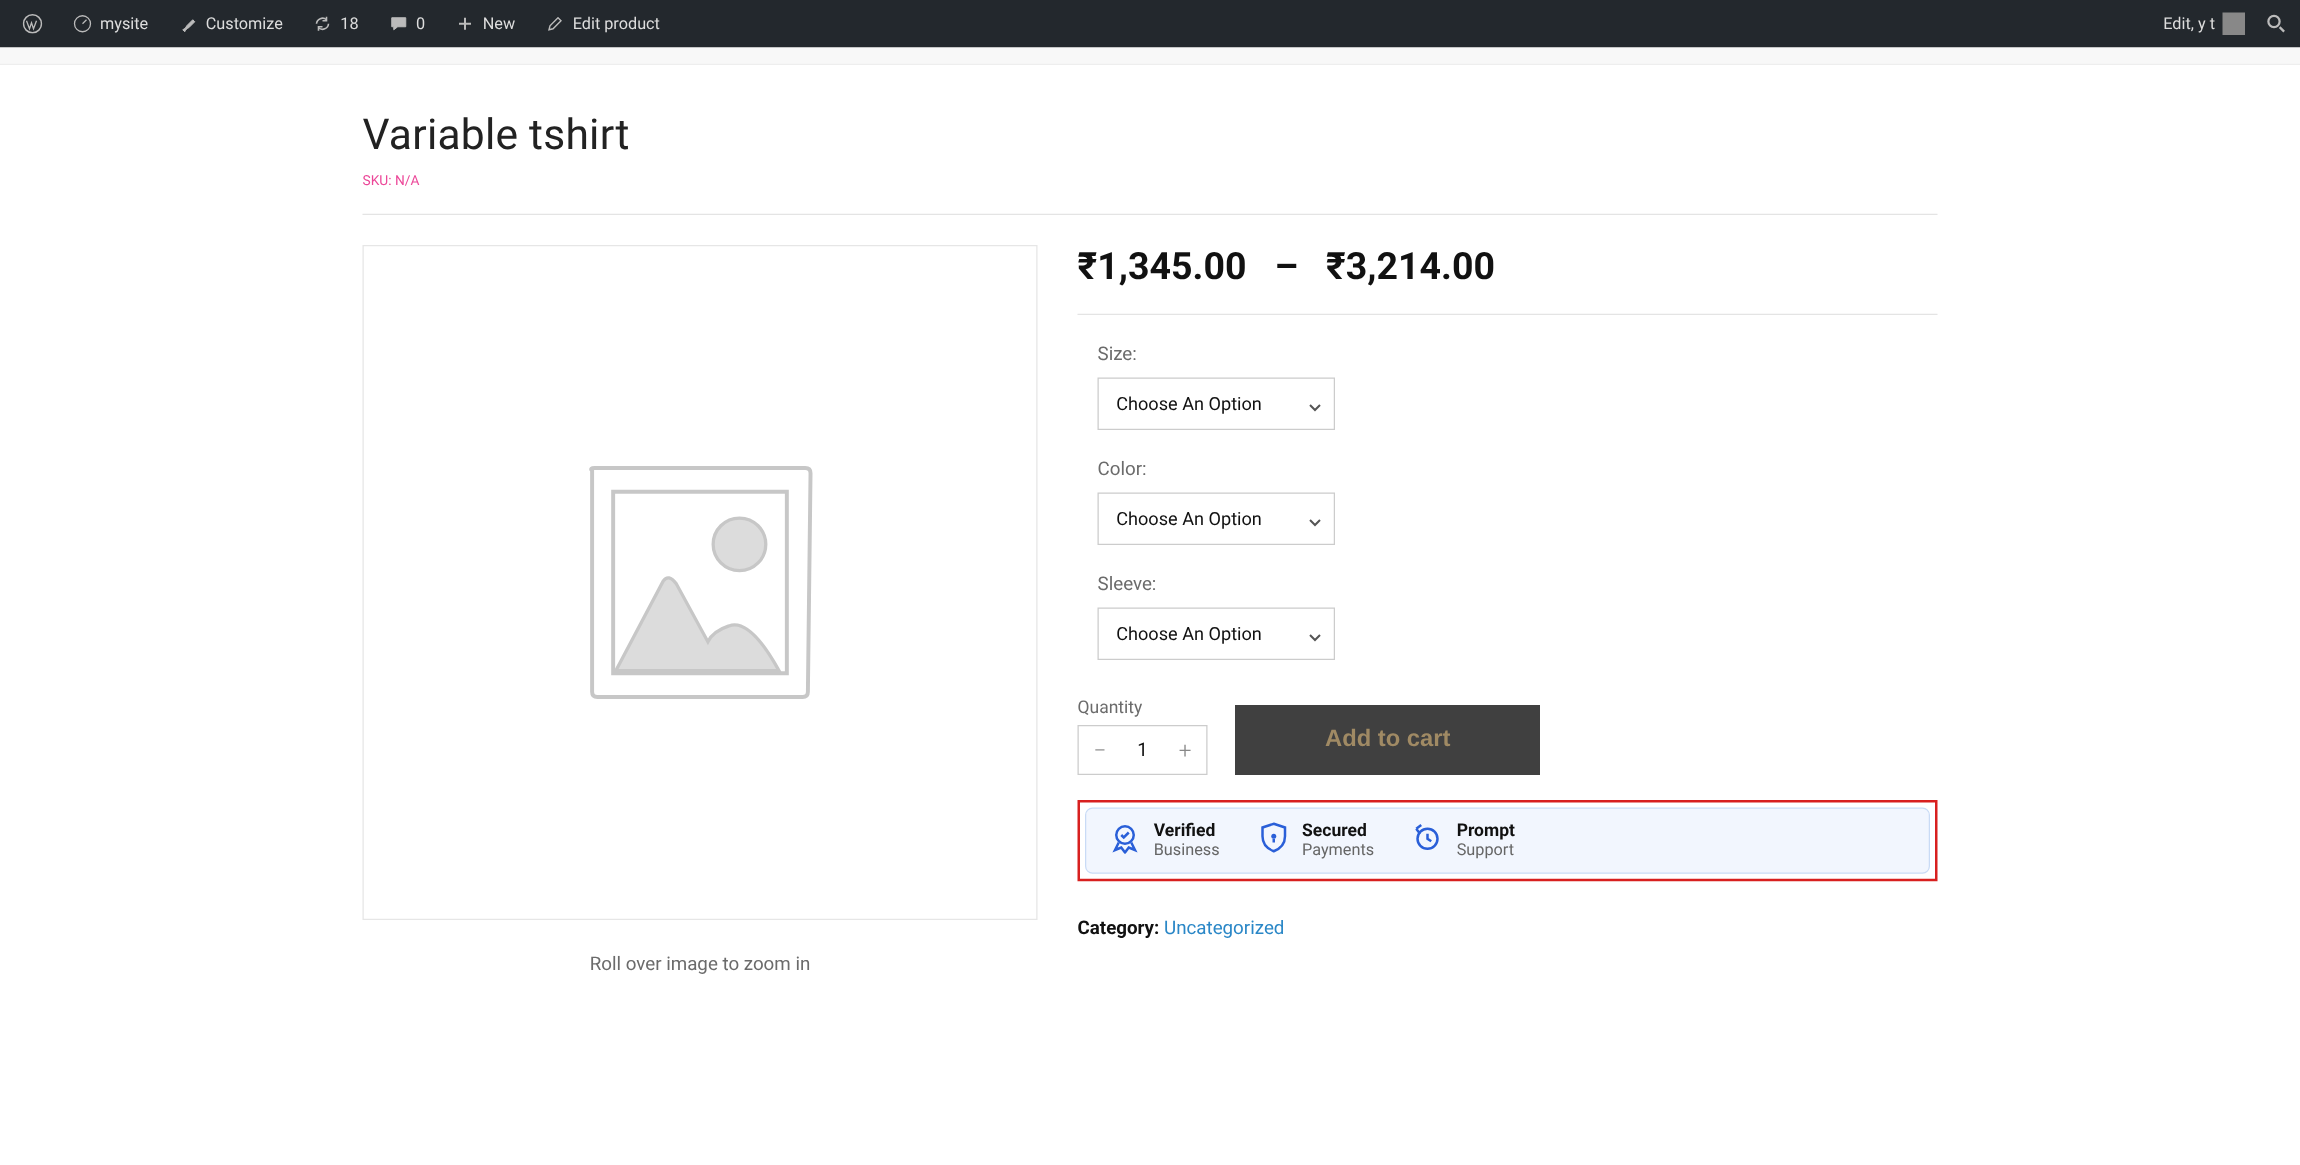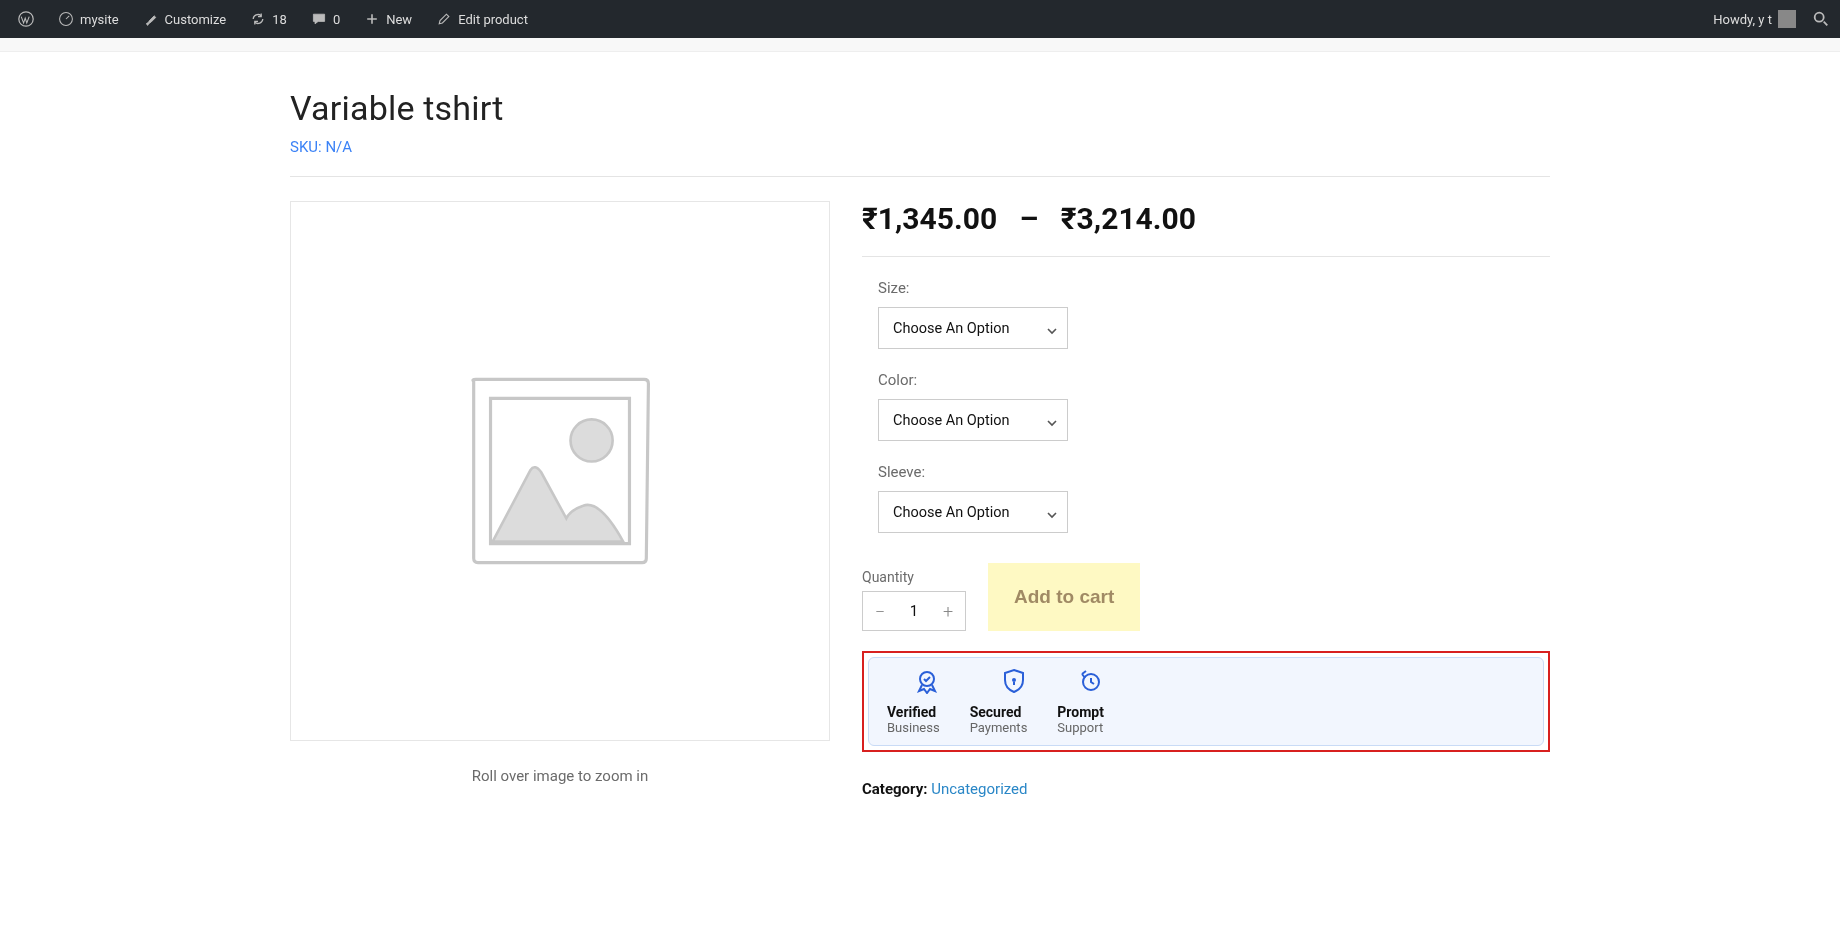--- a/index.html
+++ b/index.html
@@ -14,21 +14,21 @@
   .admin-avatar { width:18px; height:18px; background:#888; display:inline-block; }
   .admin-search { width:22px; height:22px; color:#bbb; display:flex; align-items:center; justify-content:center; cursor:pointer; }
 
   
   .header-band { height:14px; background:#f8f8f8; border-bottom:1px solid #eee; }
 
   
   .page { max-width:1260px; margin:0 auto; padding:36px 0 40px; }
   .title-row { padding-bottom:20px; border-bottom:1px solid #e4e4e4; margin-bottom:24px; }
   h1.product-title { font-size:34px; font-weight:400; color:#222; letter-spacing:0.2px; }
-  .sku-line { margin-top:10px; color:#3b82f6; font-size:15px; }
+  .sku-line { margin-top:10px; color:#ec4899; font-size:11px; }
 
   .columns { display:flex; gap:32px; align-items:flex-start; }
   .col-image { width:540px; flex-shrink:0; }
   .image-frame { border:1px solid #e6e6e6; height:540px; background:#fff; display:flex; align-items:center; justify-content:center; }
   .placeholder-svg { width:190px; height:200px; }
   .zoom-hint { text-align:center; color:#6b6b6b; font-size:15px; margin-top:26px; }
 
   .col-details { flex:1; min-width:0; }
   .price-range { font-size:30px; font-weight:700; color:#111; padding-bottom:20px; border-bottom:1px solid #e4e4e4; margin-bottom:22px; }
 
@@ -36,29 +36,29 @@
   .field-label { color:#6b6b6b; font-size:15px; margin-bottom:10px; display:block; }
   .select { position:relative; width:190px; }
   .select-box { border:1px solid #ccc; height:42px; display:flex; align-items:center; padding:0 28px 0 14px; font-size:14.5px; color:#111; cursor:pointer; background:#fff; }
   .select-caret { position:absolute; right:10px; top:50%; transform:translateY(-50%); width:12px; height:12px; color:#555; }
 
   .buy-row { display:flex; align-items:flex-end; gap:22px; margin-top:30px; }
   .qty-label { color:#6b6b6b; font-size:14px; margin-bottom:6px; }
   .qty-box { display:flex; align-items:center; border:1px solid #ccc; height:40px; }
   .qty-btn { width:34px; height:38px; display:flex; align-items:center; justify-content:center; cursor:pointer; color:#888; font-size:18px; font-weight:300; }
   .qty-val { width:34px; text-align:center; font-size:15px; }
-  .add-cart { background:#fef9c3; color:#a08a64; font-size:19px; font-weight:600; height:68px; padding:0 26px; border:none; cursor:not-allowed; }
+  .add-cart { background:#404040; color:#a08a64; font-size:19px; font-weight:600; height:56px; padding:0 72px; border:none; cursor:not-allowed; }
 
   .trust-wrap { margin-top:20px; border:2px solid #d8201f; padding:4px; }
   .trust-badge { border:1px solid #c9dbf6; background:#f2f6fe; border-radius:6px; padding:10px 18px; display:flex; align-items:center; gap:30px; }
   .tb-main { display:flex; align-items:center; gap:10px; min-width:190px; }
   .tb-shield { width:48px; height:48px; flex-shrink:0; }
   .tb-text .rz-name { font-weight:700; font-style:italic; color:#0b2b56; font-size:16px; }
   .tb-text .rz-sub  { color:#1f7ae0; font-weight:600; font-size:13px; }
-  .tb-item { display:flex; align-items:flex-end; gap:10px;flex-direction:column; }
+  .tb-item { display:flex; align-items:flex-start; gap:10px; }
   .tb-item-icon { width:26px; height:26px; color:#2a5fd8; flex-shrink:0; }
   .tb-item-icon svg { width:100%; height:100%; fill:none; stroke:currentColor; stroke-width:2; }
   .tb-item-txt .t1 { font-size:14px; font-weight:700; color:#111; }
   .tb-item-txt .t2 { font-size:13px; color:#666; }
 
   .cat-row { margin-top:28px; font-size:15px; }
   .cat-row .lbl { font-weight:700; color:#111; }
   .cat-row a { color:#2a87c7; text-decoration:none; }
 </style>
 </head>
@@ -120,21 +120,21 @@
       <span class="admin-icon">
         <svg viewBox="0 0 20 20">
             <path d="M4 16l1-4 8-8 3 3-8 8-4 1z" fill="none" stroke="#bbb" stroke-width="1.4"></path>
           </svg>
       </span>
       <span>Edit product</span>
     </div>
   </div>
   <div class="admin-right">
     <div class="admin-item">
-      <span>Howdy, y t</span>
+      <span>Edit, y t</span>
       <span class="admin-avatar"></span>
     </div>
     <div class="admin-search">
       <span class="admin-icon" style="width:18px;height:18px;">
         <svg viewBox="0 0 20 20">
             <circle cx="8" cy="8" r="5" fill="none" stroke="#bbb" stroke-width="2"></circle>
             <path d="M13 13l4 4" stroke="#bbb" stroke-width="2"></path>
           </svg>
       </span>
     </div>

